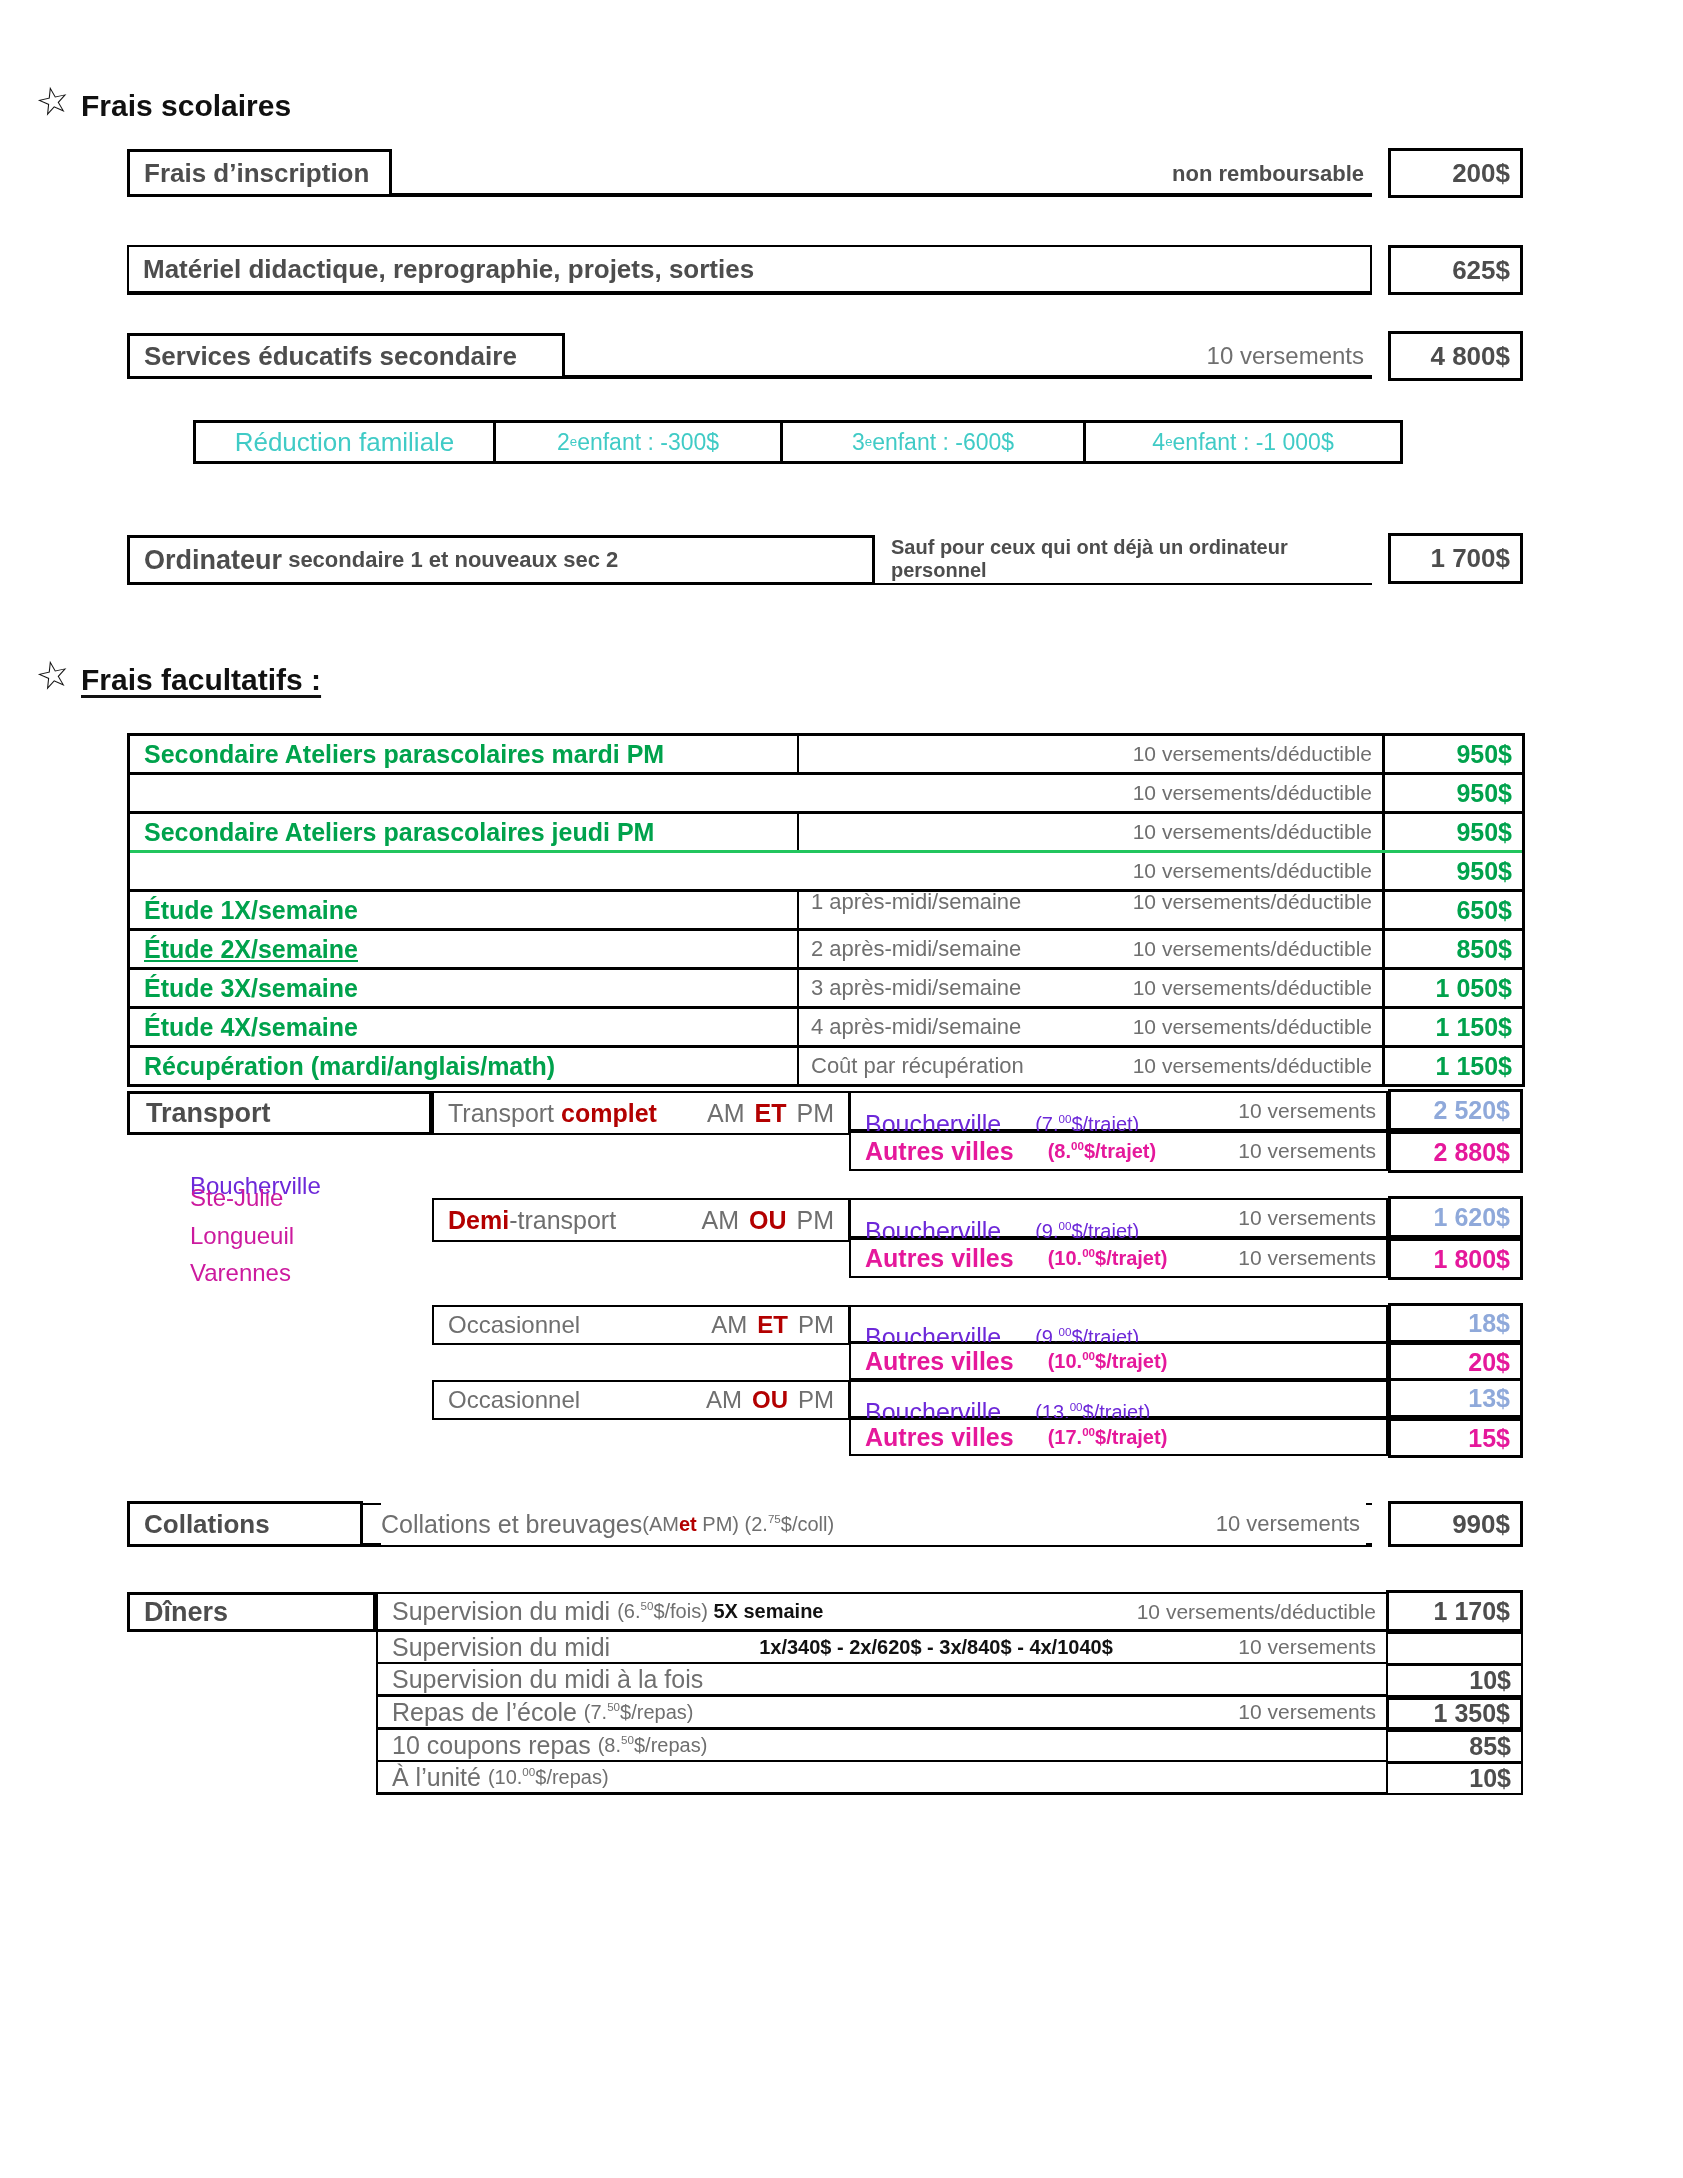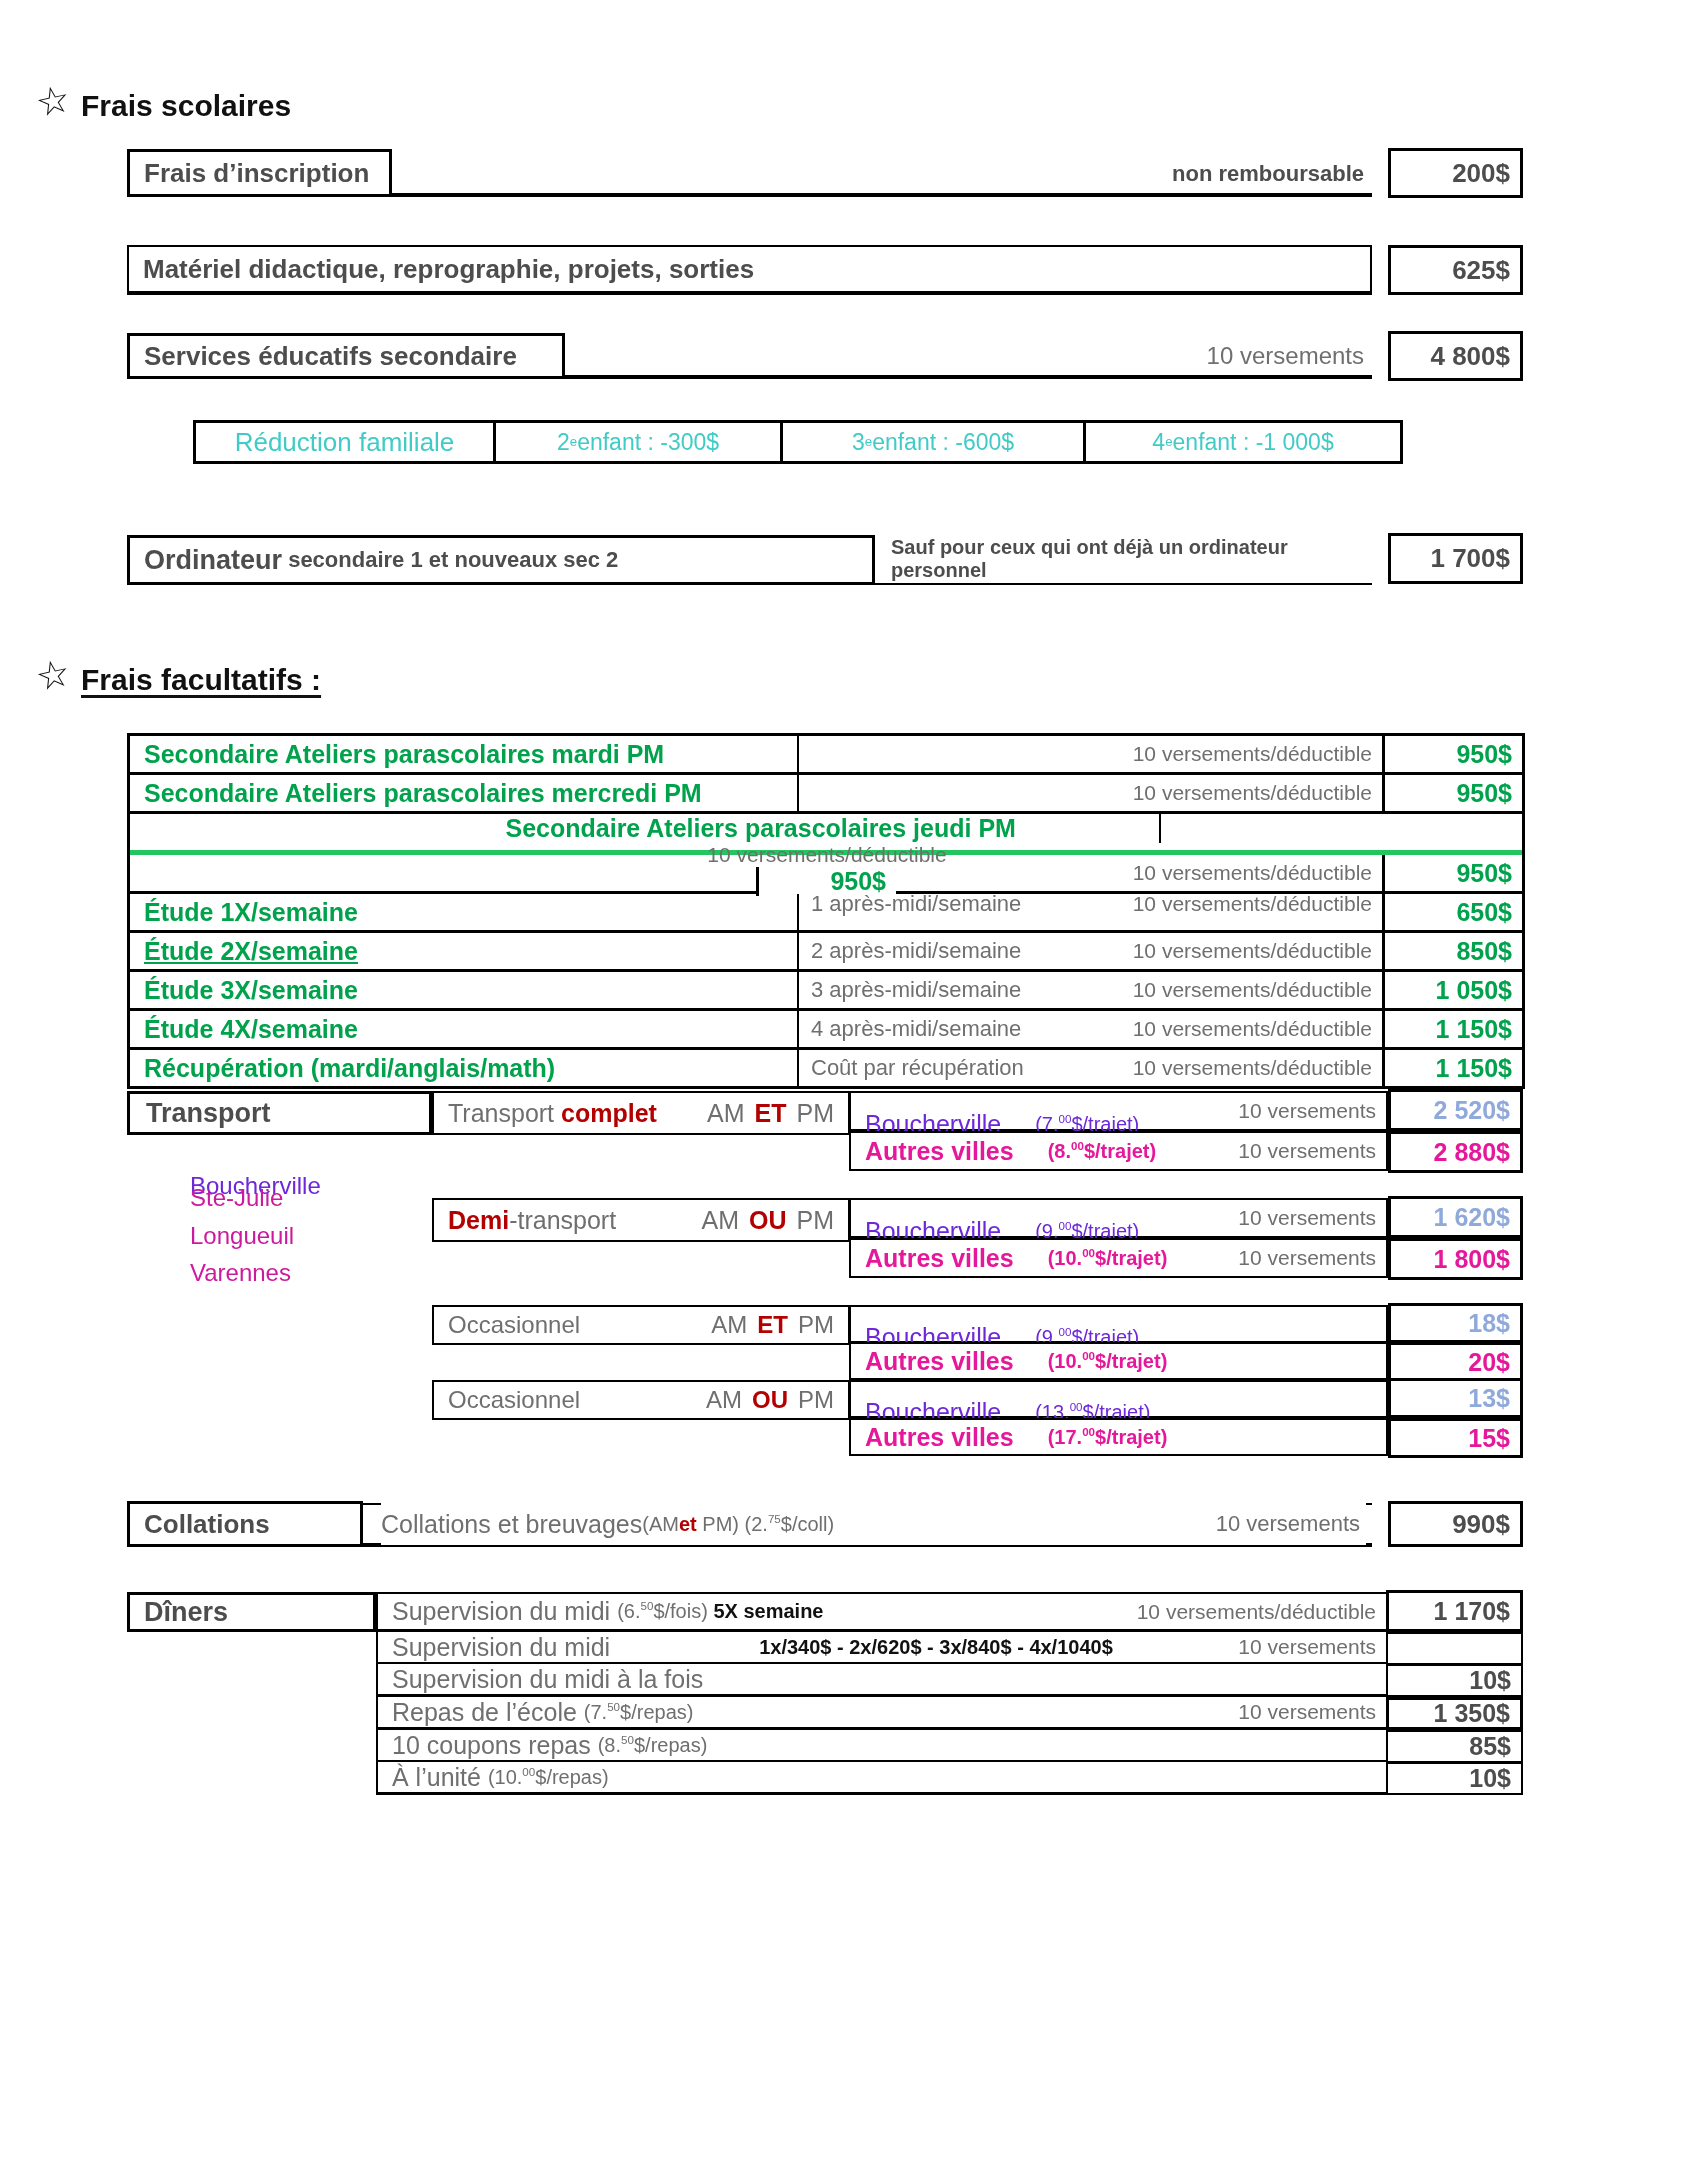--- a/index.html
+++ b/index.html
@@ -98,28 +98,27 @@
 
   <div class="flex" style="height:36px;border-bottom:3px solid #000;">
     <div class="flex green bold" style="width:653px;height:100%;border-right:2px solid #000;padding-left:14px;font-size:25px;">Secondaire Ateliers parascolaires mardi PM</div>
     <div class="flex" style="flex:1;height:100%;padding:0 10px 0 12px;">
       <span class="gray" style="font-size:22px;"></span>
       <span class="note" style="margin-left:auto;font-size:21px;">10 versements/déductible</span>
     </div>
     <div class="price green" style="width:127px;height:100%;border-left:3px solid #000;font-size:25px;">950$</div>
   </div>
   <div class="flex" style="height:36px;border-bottom:3px solid #000;">
-    <div class="flex green bold" style="width:653px;height:100%;border-right:2px solid #000;padding-left:14px;font-size:25px;">Secondaire Ateliers parascolaires mercredi PM</div>
     <div class="flex" style="flex:1;height:100%;padding:0 10px 0 12px;">
       <span class="gray" style="font-size:22px;"></span>
       <span class="note" style="margin-left:auto;font-size:21px;">10 versements/déductible</span>
     </div>
     <div class="price green" style="width:127px;height:100%;border-left:3px solid #000;font-size:25px;">950$</div>
   </div>
-  <div class="flex" style="height:36px;border-bottom:5px solid #22c55e;flex-direction:column;">
+  <div class="flex" style="height:36px;border-bottom:3px solid #22c55e;">
     <div class="flex green bold" style="width:653px;height:100%;border-right:2px solid #000;padding-left:14px;font-size:25px;">Secondaire Ateliers parascolaires jeudi PM</div>
     <div class="flex" style="flex:1;height:100%;padding:0 10px 0 12px;">
       <span class="gray" style="font-size:22px;"></span>
       <span class="note" style="margin-left:auto;font-size:21px;">10 versements/déductible</span>
     </div>
     <div class="price green" style="width:127px;height:100%;border-left:3px solid #000;font-size:25px;">950$</div>
   </div>
   <div class="flex" style="height:36px;border-bottom:3px solid #000;">
     <div class="flex" style="flex:1;height:100%;padding:0 10px 0 12px;">
       <span class="gray" style="font-size:22px;"></span>

